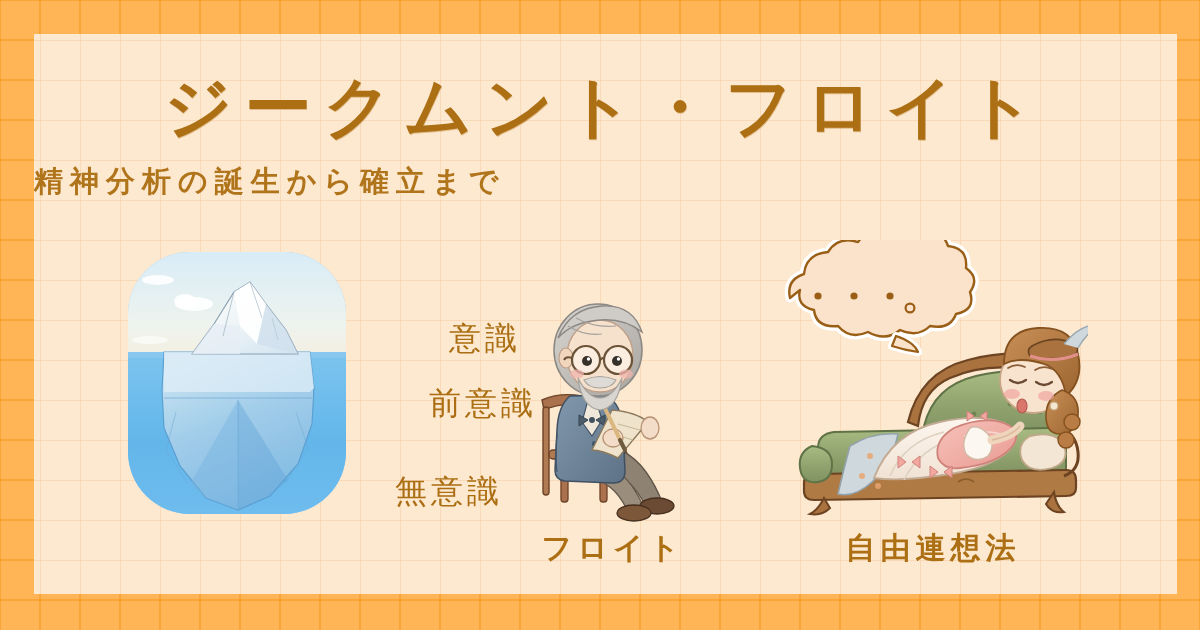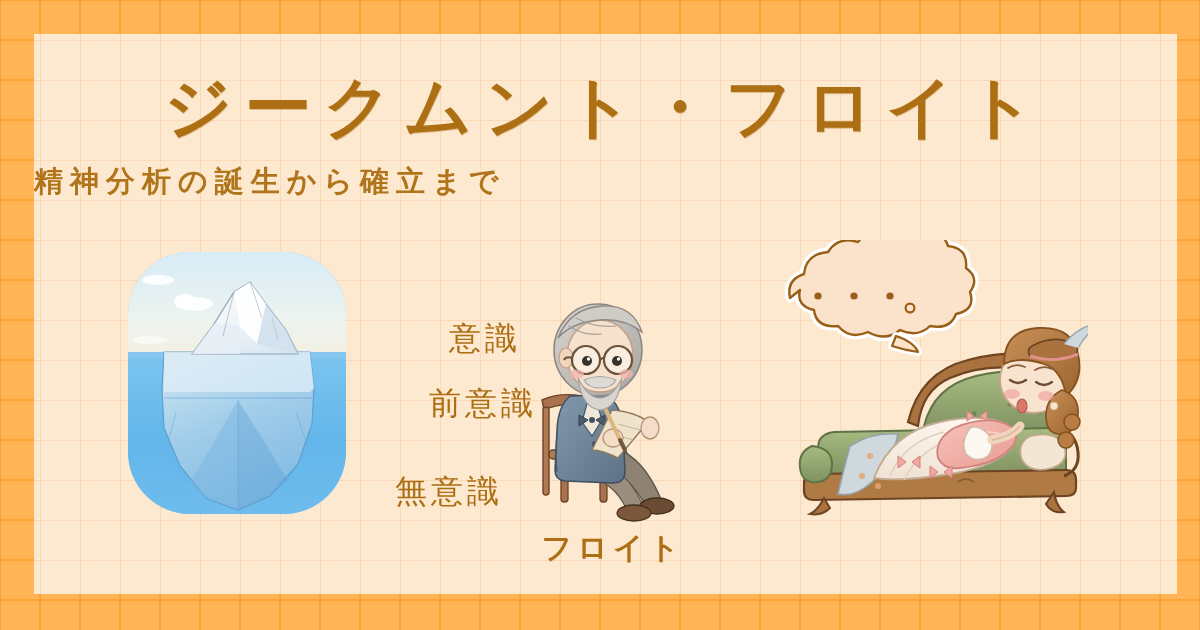--- a/index.html
+++ b/index.html
@@ -377,15 +377,16 @@
         <path d="M257 130 q8 -5 17 -1" stroke="#8a5d36" stroke-width="1.7" fill="none" stroke-linecap="round"></path>
 
         <ellipse cx="234" cy="154" rx="8" ry="5" fill="#f0aaa2" opacity="0.75"></ellipse>
         <ellipse cx="268" cy="156" rx="8" ry="5" fill="#f0aaa2" opacity="0.75"></ellipse>
         <ellipse cx="244" cy="166" rx="5" ry="7" fill="#d9776d" stroke="#b55a50" stroke-width="1.2"></ellipse>
 
         <circle cx="276" cy="166" r="4" fill="#f5e7d2" stroke="#c3a87f" stroke-width="1.2"></circle>
       </svg>
     </div>
 
+    <div class="caption couch-caption">自由連想法</div>
 
   </div>
 </div>
 
 </body></html>

